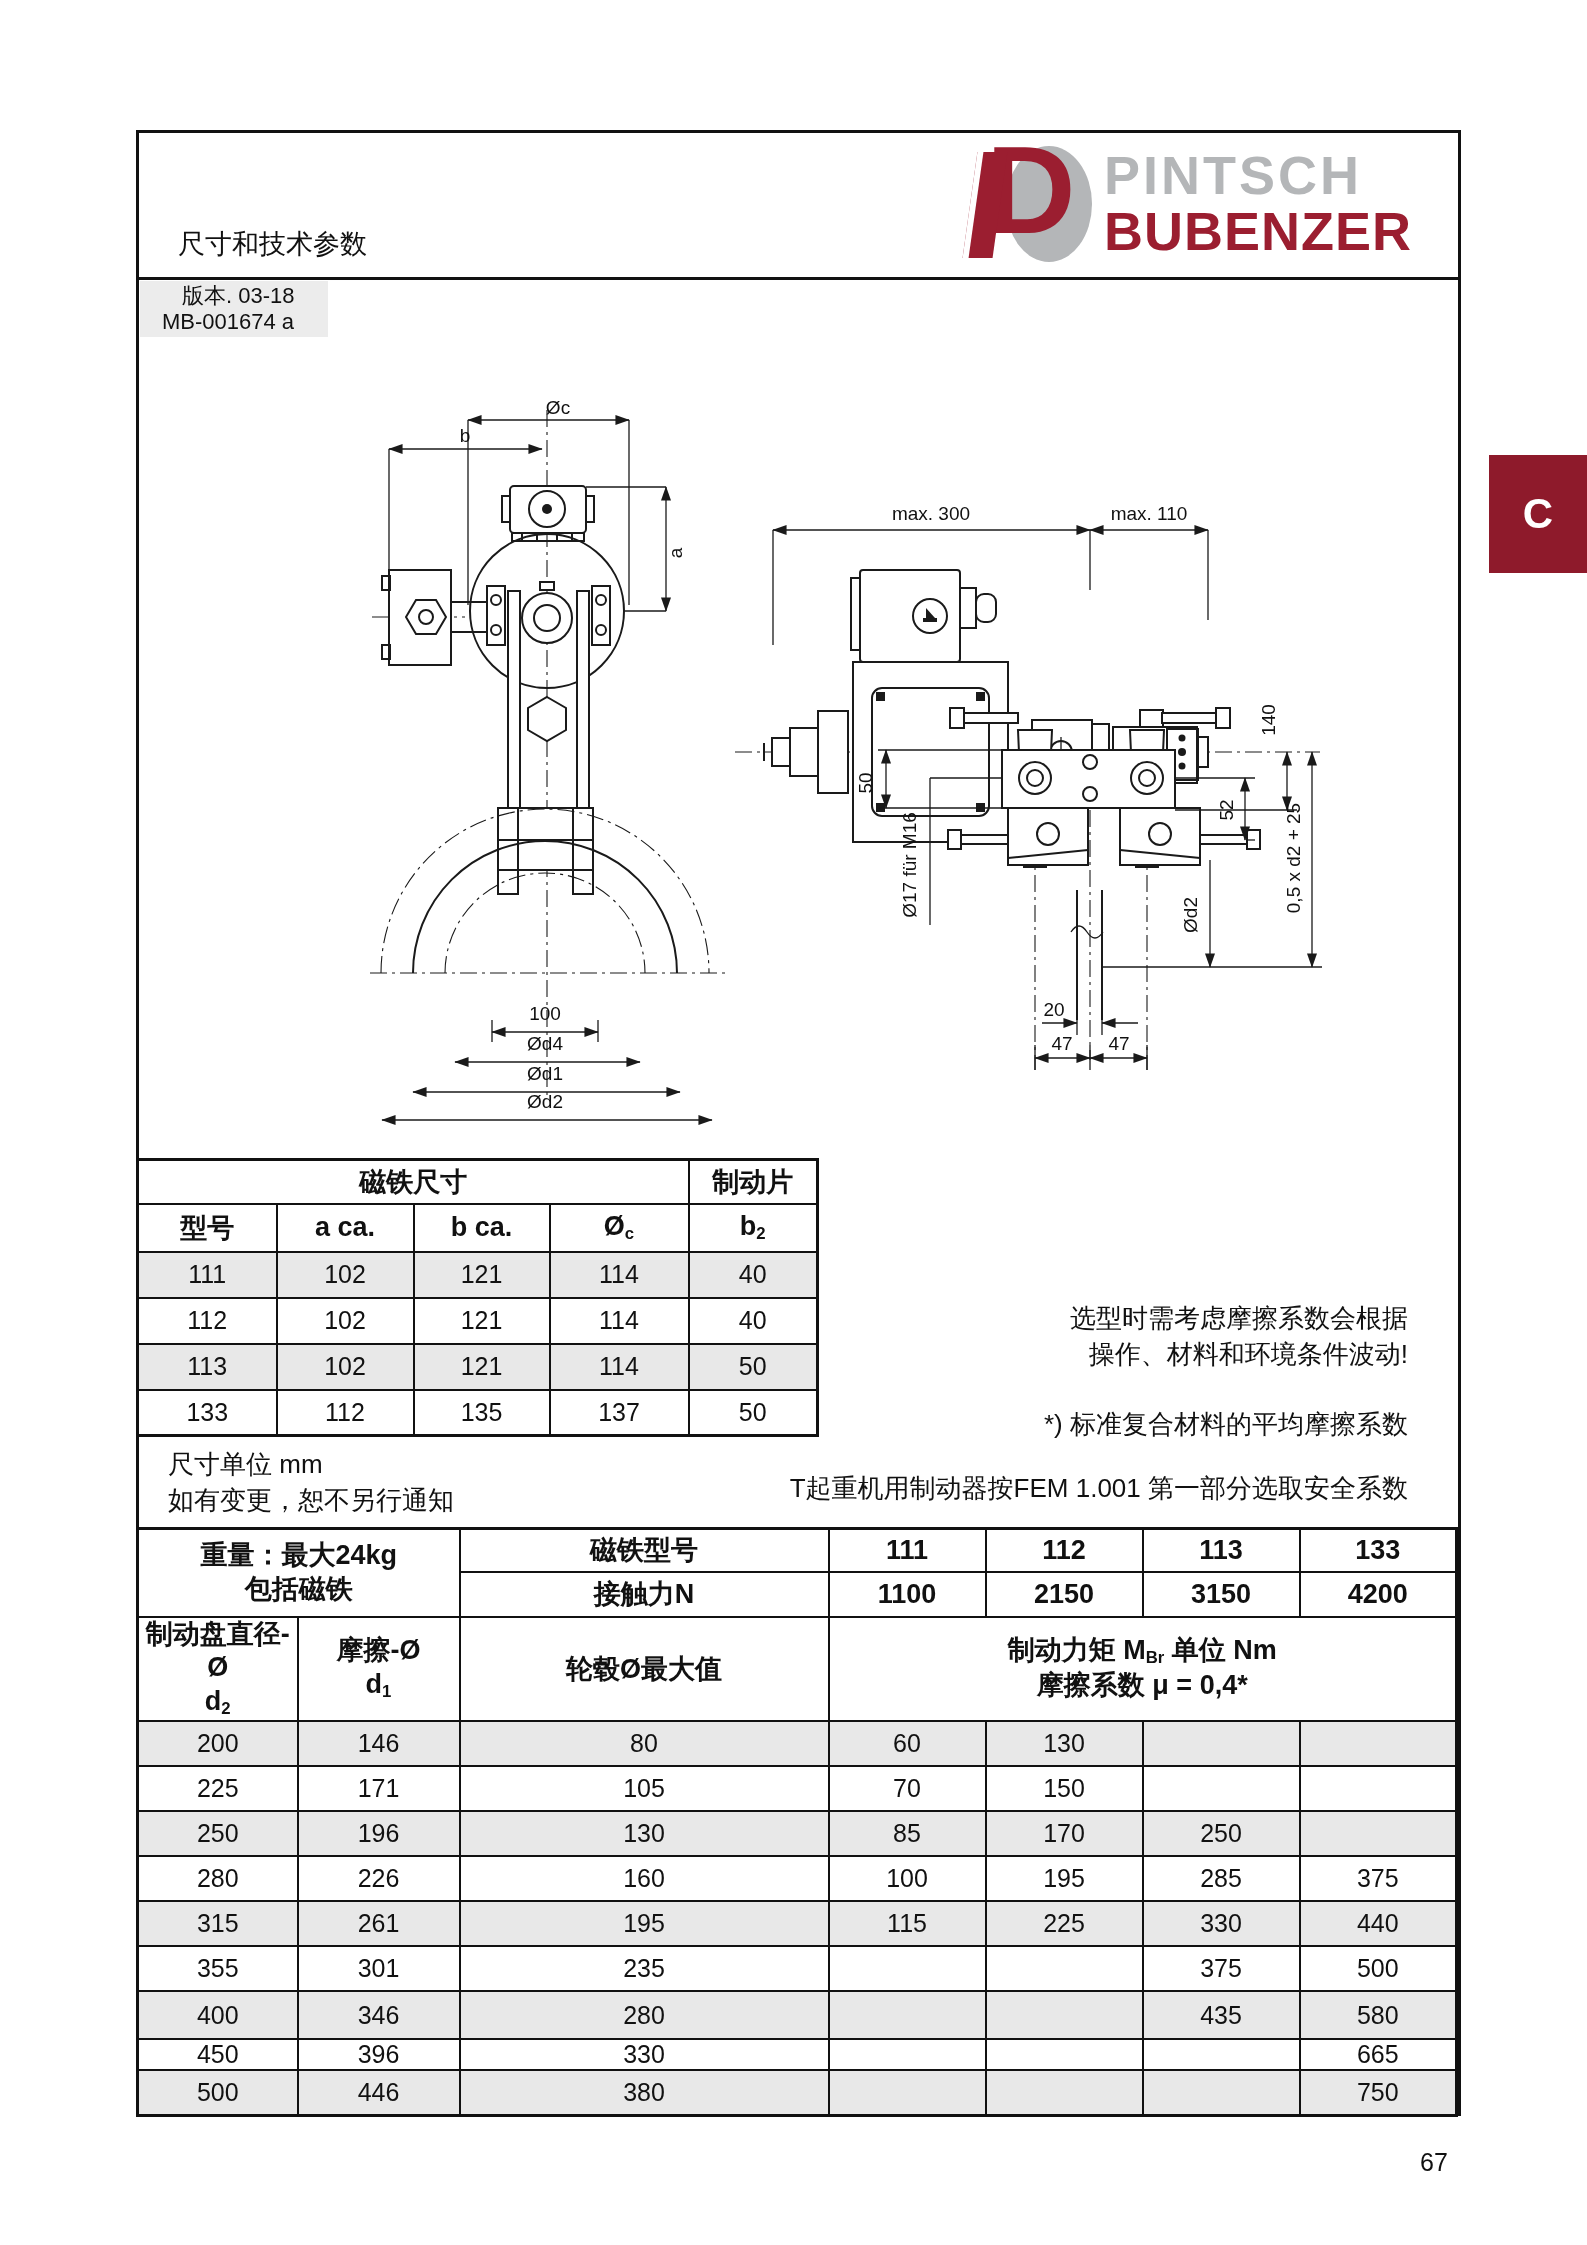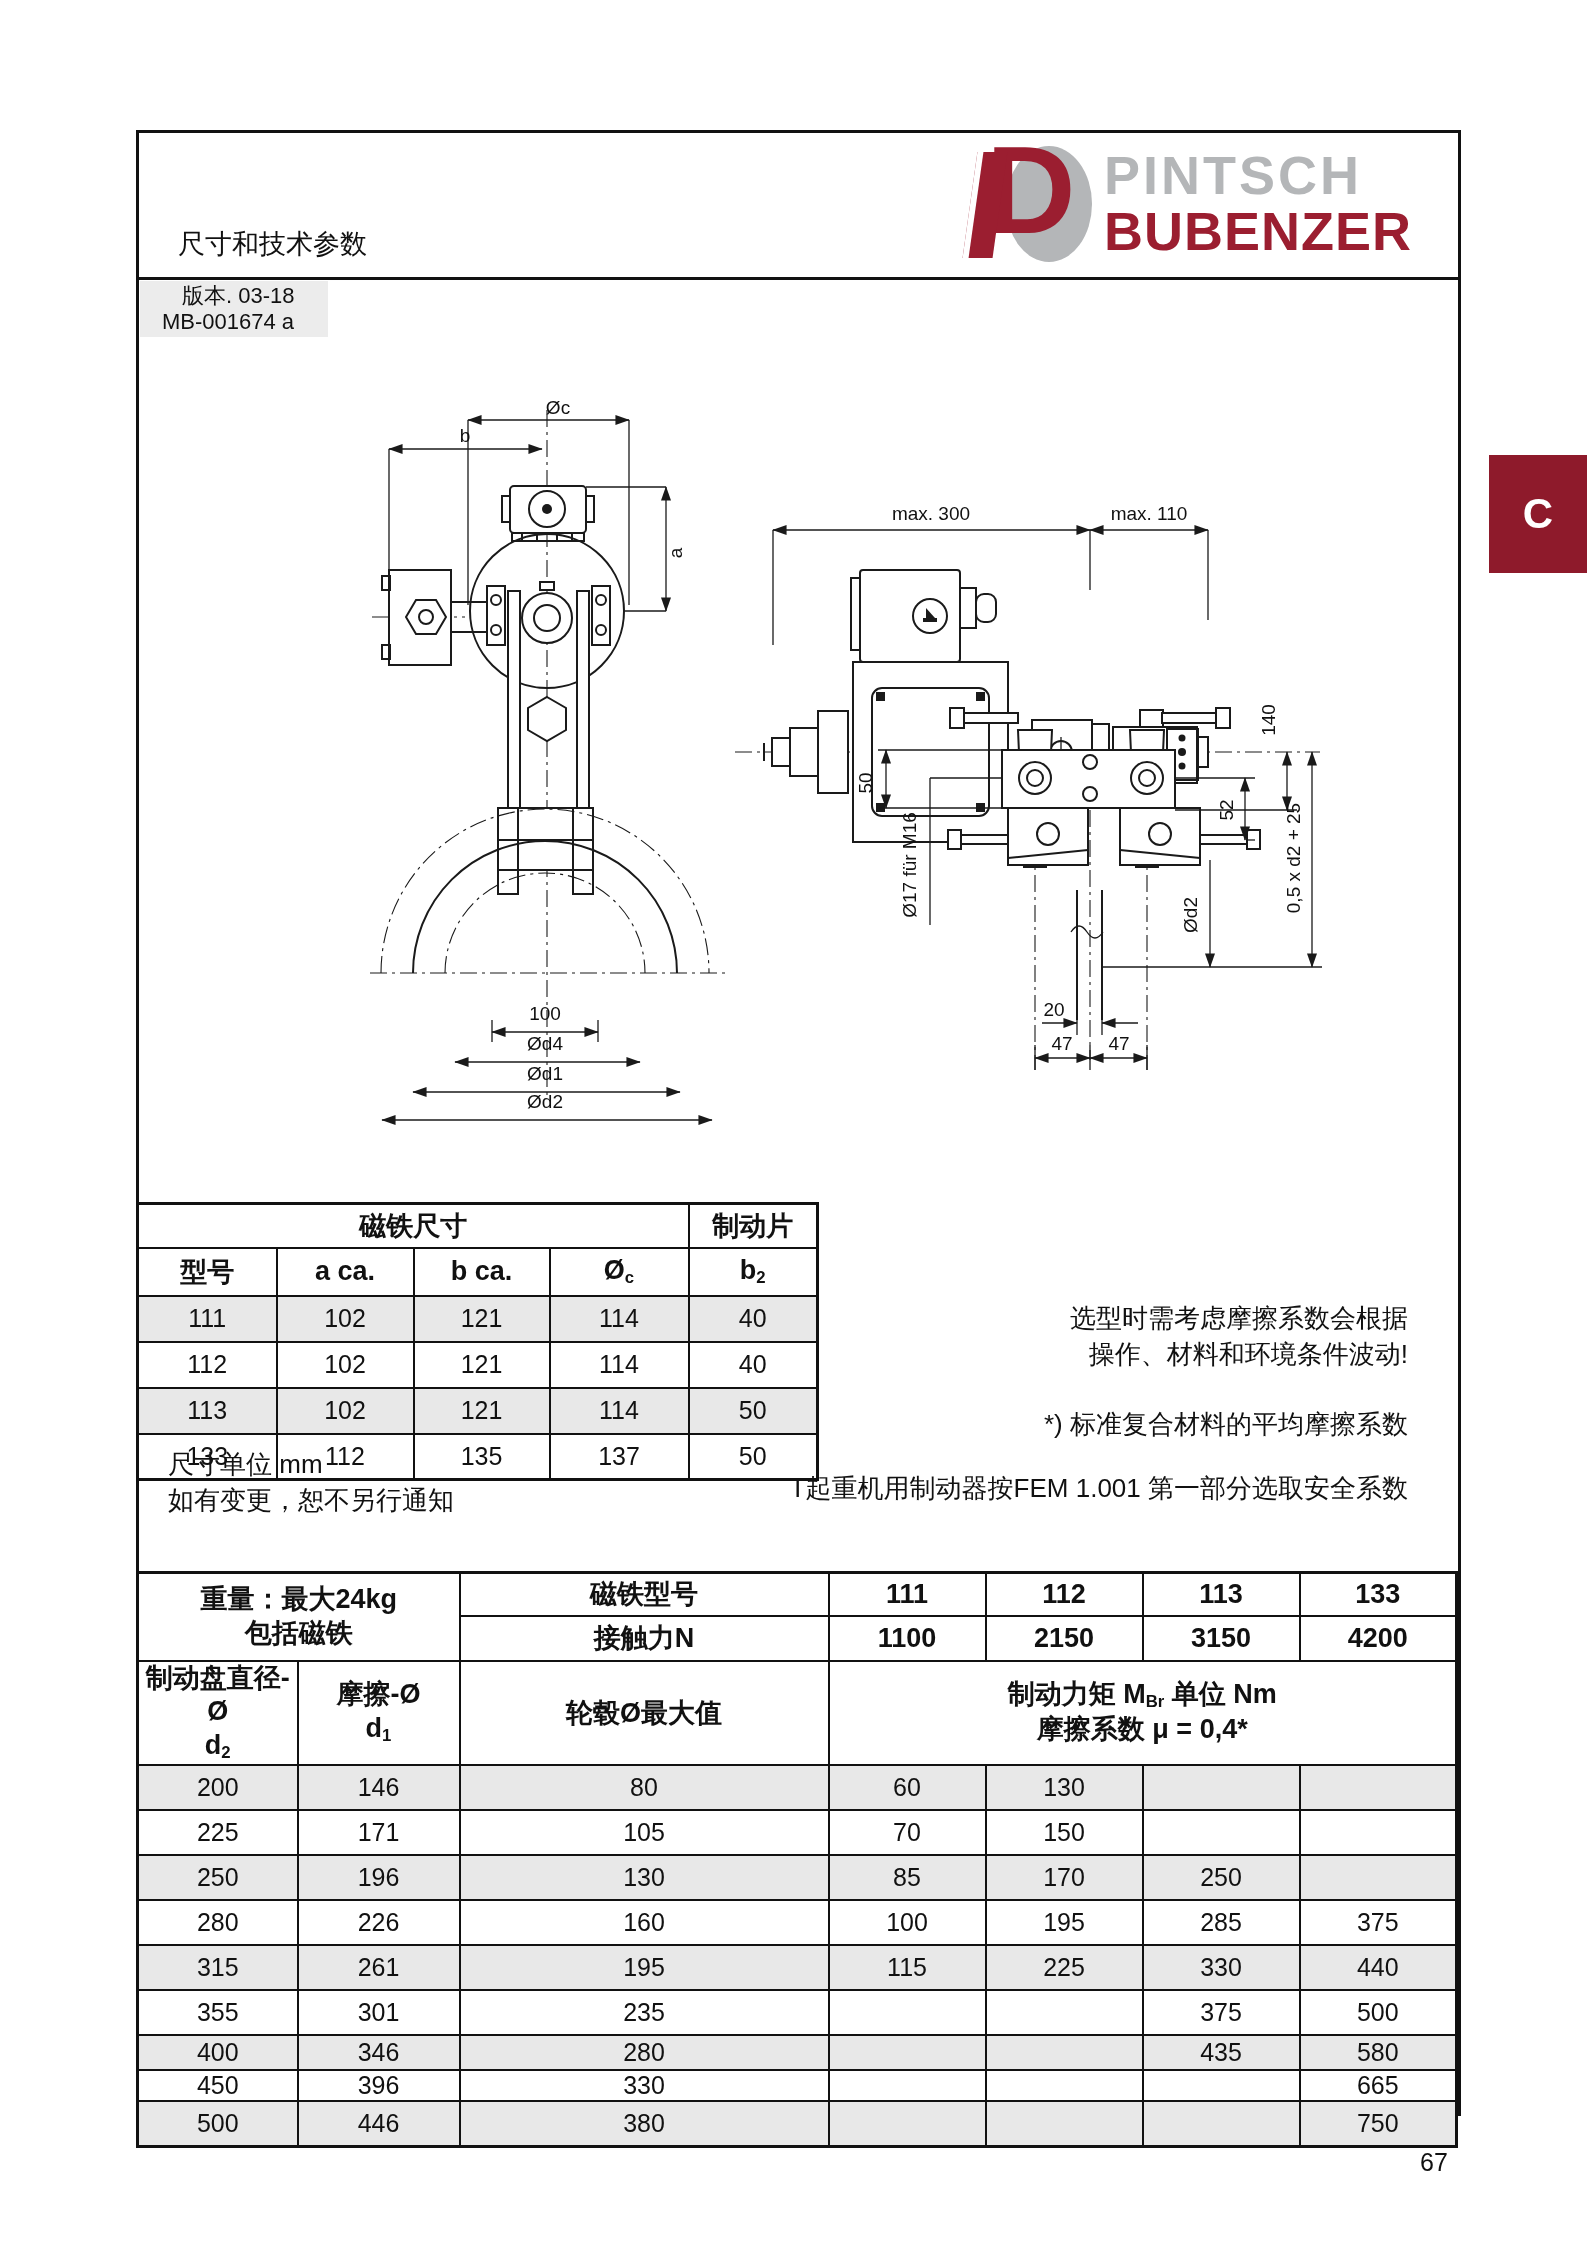--- a/index.html
+++ b/index.html
@@ -33,21 +33,21 @@
   svg{position:absolute;}
   .ln{stroke:#1a1a1a;stroke-width:2;fill:none;}
   .fl{fill:#1a1a1a;stroke:none;}
   .wfill{fill:#ffffff;}
   .dim{stroke:#1a1a1a;stroke-width:1.3;fill:none;}
   .cl{stroke:#1a1a1a;stroke-width:1.1;fill:none;stroke-dasharray:17 5 3 5;}
   .dtext{font-size:19px;fill:#111;font-family:"Liberation Sans","DejaVu Sans",sans-serif;}
   
   table{border-collapse:collapse;table-layout:fixed;position:absolute;background:#fff;}
   td{border:2px solid #111;text-align:center;vertical-align:middle;padding:0;overflow:hidden;}
-  .t-outer{border:3px solid #111;margin-top:44px;}
+  .t-outer{border:3px solid #111;}
   .th{font-weight:700;font-size:27px;}
   .num{font-size:25px;font-weight:400;}
   .shade{background:#e8e8e8;}
   .sub{font-size:0.62em;vertical-align:-0.25em;}
   .two-line{line-height:1.25;}
   
   .note-units{position:absolute;left:168px;top:1446px;font-size:26px;line-height:36px;}
   .note-right{position:absolute;left:668px;width:740px;text-align:right;font-size:26px;line-height:36px;}
   .page-number{position:absolute;left:1420px;top:2148px;font-size:25px;}
 </style>
@@ -445,21 +445,21 @@
     </tr>
     <tr style="height:45px">
       <td class="num">355</td>
           <td class="num">301</td>
           <td class="num">235</td>
           <td class="num"></td>
           <td class="num"></td>
           <td class="num">375</td>
           <td class="num">500</td>
     </tr>
-    <tr style="height:35px" class="shade">
+    <tr style="height:48px" class="shade">
       <td class="num">400</td>
           <td class="num">346</td>
           <td class="num">280</td>
           <td class="num"></td>
           <td class="num"></td>
           <td class="num">435</td>
           <td class="num">580</td>
     </tr>
     <tr style="height:28px">
       <td class="num">450</td>

